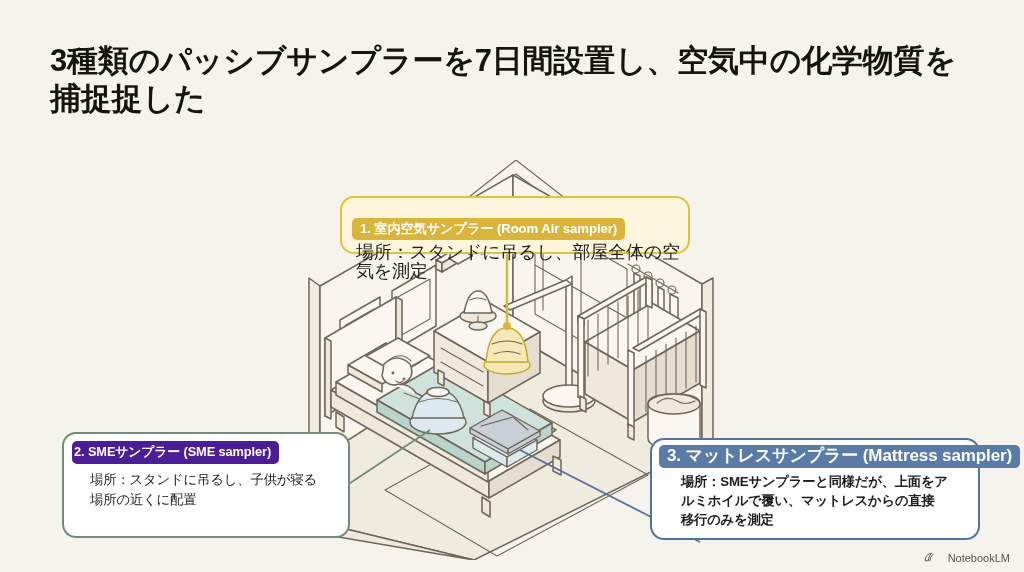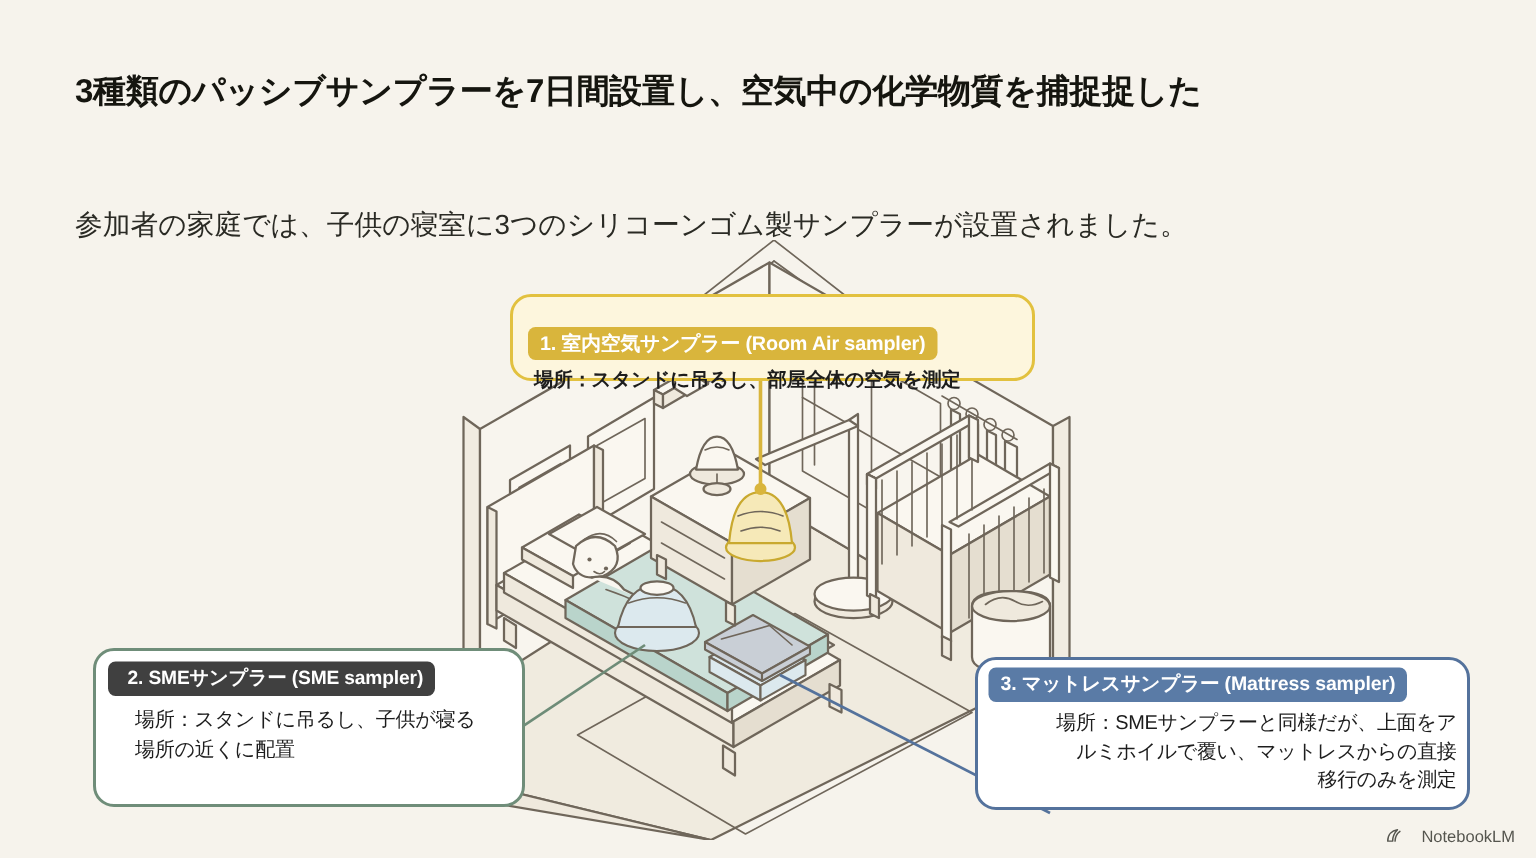--- a/index.html
+++ b/index.html
@@ -8,21 +8,21 @@
     background:#f6f3ec;
     font-family:"Liberation Sans","DejaVu Sans",sans-serif;
     color:#1c1c1c;
     position:relative;
   }
   #stage{position:absolute;inset:0;}
 
   
   .title{
     position:absolute;left:50px;top:42px;width:920px;
-    font-size:22px;line-height:38px;font-weight:bold;
+    font-size:31px;line-height:38px;font-weight:bold;
     letter-spacing:-0.2px;color:#15150f;
   }
   .subtitle{
     position:absolute;left:50px;top:137px;width:920px;
     font-size:18.5px;line-height:26px;font-weight:normal;color:#2a2a24;
     letter-spacing:0px;
   }
 
   
   #illus{position:absolute;left:0;top:160px;width:1024px;height:400px;}
@@ -44,68 +44,66 @@
   #callout-1{
     left:340px;top:196px;width:350px;height:58px;
     background:#fdf6dd;border:2.5px solid #e2c13f;border-radius:14px;
     padding:20px 8px 0 8px;
   }
   #callout-1 .badge{
     background:#d9b53c;font-size:13.2px;line-height:19px;
     padding:1px 8px 2px 8px;margin-left:2px;letter-spacing:-0.1px;
   }
   #callout-1 .body{
-    font-size:13px;line-height:19px;margin:3px 0 0 6px;font-weight:700;
+    font-size:18px;line-height:19px;margin:3px 0 0 6px;font-weight:400;
     letter-spacing:-0.2px;
   }
 
   
   #callout-2{
     left:62px;top:432px;width:288px;height:106px;
     border:2.5px solid #6f8d79;border-radius:14px;padding:7px 8px 0 8px;
   }
   #callout-2 .badge{
-    background:#404040;font-size:12.8px;line-height:18px;
-    padding:2px 8px 3px 13px;letter-spacing:-0.1px;
+    background:#4c1d95;font-size:12.8px;line-height:18px;
+    padding:2px 8px 3px 2px;letter-spacing:-0.1px;
   }
   #callout-2 .body{
     font-size:13.4px;line-height:19.5px;margin:6px 0 0 18px;font-weight:500;
     letter-spacing:-0.2px;
   }
 
   
   #callout-3{
     left:650px;top:438px;width:330px;height:102px;
     border:2.5px solid #54729c;border-radius:14px;padding:5px 7px 0 7px;
   }
   #callout-3 .badge{
-    background:#5a7ba6;font-size:13px;line-height:18px;
+    background:#5a7ba6;font-size:17px;line-height:18px;
     padding:2px 8px 3px 8px;letter-spacing:-0.1px;
   }
   #callout-3 .body{
-    font-size:13.3px;line-height:19px;margin:4px 0 0 22px;font-weight:400;
+    font-size:13.3px;line-height:19px;margin:4px 0 0 22px;font-weight:700;
     letter-spacing:-0.2px;
-    text-align:right;
   }
 
   
   #watermark{
     position:absolute;right:14px;bottom:8px;
     display:flex;align-items:center;gap:12px;
     font-size:11px;color:#55554e;
   }
   #watermark svg{display:block;}
 </style>
 </head>
 <body>
 
 <div id="stage">
 
   <div class="title">3種類のパッシブサンプラーを7日間設置し、空気中の化学物質を捕捉捉した</div>
-  <div class="subtitle">参加者の家庭では、子供の寝室に3つのシリコーンゴム製サンプラーが設置されました。</div>
 
   <svg id="illus" viewBox="0 0 1024 400" xmlns="http://www.w3.org/2000/svg">
     <defs>
       <style>
         .ln{fill:none;stroke:#6f665a;stroke-width:1.5;stroke-linejoin:round;stroke-linecap:round;}
         .lnT{fill:none;stroke:#6f665a;stroke-width:1.1;stroke-linejoin:round;stroke-linecap:round;}
         .wallF{fill:#f8f5ee;stroke:#6f665a;stroke-width:1.5;stroke-linejoin:round;}
         .wallS{fill:#f1ece1;stroke:#6f665a;stroke-width:1.5;stroke-linejoin:round;}
         .floorF{fill:#f0ebdf;stroke:#6f665a;stroke-width:1.5;stroke-linejoin:round;}
         .objF{fill:#faf7f0;stroke:#6f665a;stroke-width:1.5;stroke-linejoin:round;}

